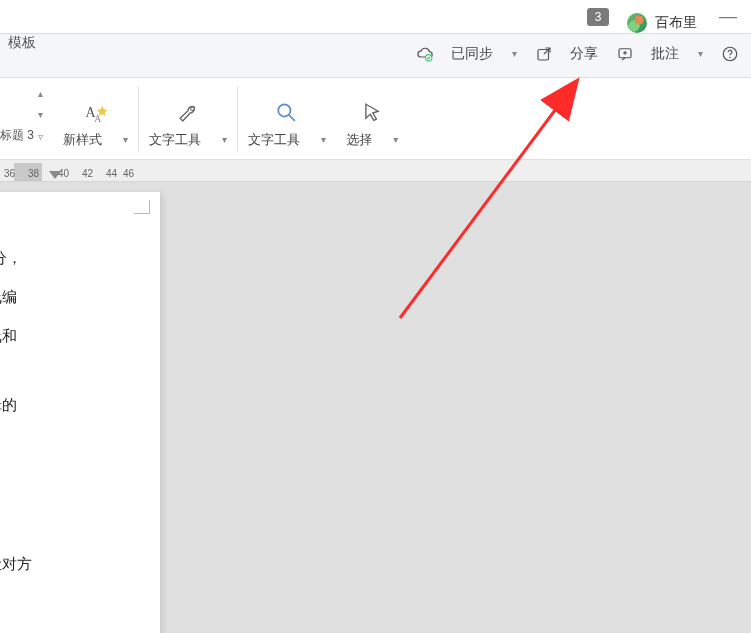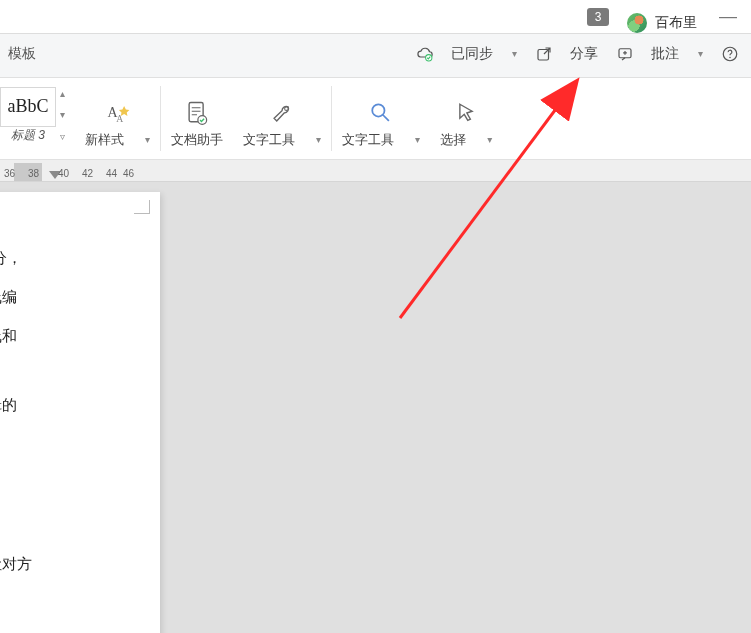--- a/index.html
+++ b/index.html
@@ -11,38 +11,38 @@
   .title-badge { display:inline-flex; align-items:center; justify-content:center; width:22px; height:18px; background:#7a7a7a; color:#fff; border-radius:3px; font-size:12px; }
   .user { display:flex; align-items:center; gap:8px; font-size:14px; color:#333;margin-top:12px; }
   .avatar { width:20px; height:20px; border-radius:50%; background:
     radial-gradient(circle at 60% 35%, #e68a55 0 25%, transparent 26%),
     radial-gradient(circle at 35% 65%, #7fd07f 0 30%, transparent 31%),
     linear-gradient(135deg,#6cc06c,#2f8f5c);
   }
   .min-btn { font-size:18px; color:#777; padding:0 4px; }
 
   
-  .secbar { position:absolute; left:0; right:0; top:34px; height:44px; background:#f5f6f7; border-bottom:1px solid #e0e0e0; display:flex; align-items:center; justify-content:space-between; padding:0 12px 4px 8px; }
+  .secbar { position:absolute; left:0; right:0; top:34px; height:44px; background:#f5f6f7; border-bottom:1px solid #e0e0e0; display:flex; justify-content:space-between; padding:0 12px 4px 8px; }
   .sec-left { font-size:14px; color:#555; }
   .sec-right { display:flex; align-items:center; gap:18px; font-size:14px; color:#444; }
   .sec-item { display:flex; align-items:center; gap:17px; cursor:default; }
   .sec-item svg { width:18px; height:18px; }
   .chev { font-size:10px; color:#888; margin-left:2px; }
 
   
   .ribbon { position:absolute; left:0; right:0; top:78px; height:82px; background:#fff; border-bottom:1px solid #e1e1e1; display:flex; align-items:stretch; }
   .rib-group { display:flex; flex-direction:column; align-items:center; justify-content:center; padding:4px 10px 6px; position:relative; }
   .rib-sep { width:1px; background:#e3e3e3; margin:8px 0; }
   .rib-label { font-size:13px; color:#444; display:flex; align-items:center; gap:19px; }
   .rib-top { height:40px; display:flex; align-items:flex-end; justify-content:center; margin-bottom:4px; }
   .rib-icon { width:28px; height:28px; }
   .rib-icon svg { width:100%; height:100%; }
 
   .style-sample { width:56px; height:40px; border:1px solid #d7d7d7; background:#fff; display:flex; align-items:center; justify-content:center; font-family:Georgia,serif; font-size:18px; color:#222; overflow:hidden; }
-  .style-caption { font-size:12px; color:#555; display:flex; align-items:center; gap:4px;font-style:italic; }
+  .style-caption { font-size:12px; color:#555; display:flex; align-items:center; gap:4px; }
   .tiny-arrow { font-size:10px; color:#888; }
 
   
   .ruler { position:absolute; left:0; right:0; top:160px; height:22px; background:#efefef; border-bottom:1px solid #d5d5d5; display:flex; align-items:flex-end; padding-left:16px; }
   .ruler .tick { position:absolute; bottom:2px; font-size:10px; color:#666; }
   .ruler .darkbox { position:absolute; left:14px; bottom:0; width:28px; height:18px; background:#c9c9c9; }
   .ruler .indent { position:absolute; left:49px; bottom:0; width:12px; height:10px; }
 
   
   .workarea { position:absolute; left:0; right:0; top:182px; bottom:0; background:#e0e0e0; }
@@ -108,21 +108,20 @@
       </div>
 
     </div>
   </div>
 
   <div class="ribbon">
 
     <div class="rib-group" style="padding-left:0;">
       <div class="rib-top" style="gap:4px; height:auto; margin-bottom:6px;">
         <div style="display:flex; flex-direction:column; align-items:center;">
-          <div class="style-sample">aBbC</div>
           <div class="style-caption">
             <span>标题 3</span>
           </div>
         </div>
         <div style="display:flex; flex-direction:column; justify-content:space-between; height:58px; padding:2px 0;">
           <span class="tiny-arrow">▴</span>
           <span class="tiny-arrow">▾</span>
           <span class="tiny-arrow">▿</span>
         </div>
       </div>
@@ -139,35 +138,20 @@
         </div>
       </div>
       <div class="rib-label">
           <span>新样式</span>
           <span class="chev">▾</span>
         </div>
     </div>
 
     <div class="rib-sep"></div>
 
-    <div class="rib-group">
-      <div class="rib-top">
-        <div class="rib-icon">
-          <svg viewBox="0 0 32 32">
-              <rect x="7" y="4" width="16" height="22" rx="2" fill="none" stroke="#666" stroke-width="1.6"></rect>
-              <path d="M10 10h10M10 14h10M10 18h6" stroke="#666" stroke-width="1.4"></path>
-              <circle cx="22" cy="24" r="5" fill="#fff" stroke="#666" stroke-width="1.4"></circle>
-              <path d="M19.5 24l1.6 1.6 3-3" stroke="#3bbf6b" stroke-width="1.6" fill="none"></path>
-            </svg>
-        </div>
-      </div>
-      <div class="rib-label">
-          <span>文档助手</span>
-        </div>
-    </div>
 
     <div class="rib-group">
       <div class="rib-top">
         <div class="rib-icon">
           <svg viewBox="0 0 32 32">
               <path d="M23 9a5 5 0 0 0-7 4.5L7 22l3 3 8.5-9A5 5 0 0 0 23 9z" fill="none" stroke="#666" stroke-width="1.6"></path>
               <circle cx="21" cy="11" r="2" fill="#fff" stroke="#666" stroke-width="1.2"></circle>
             </svg>
         </div>
       </div>

